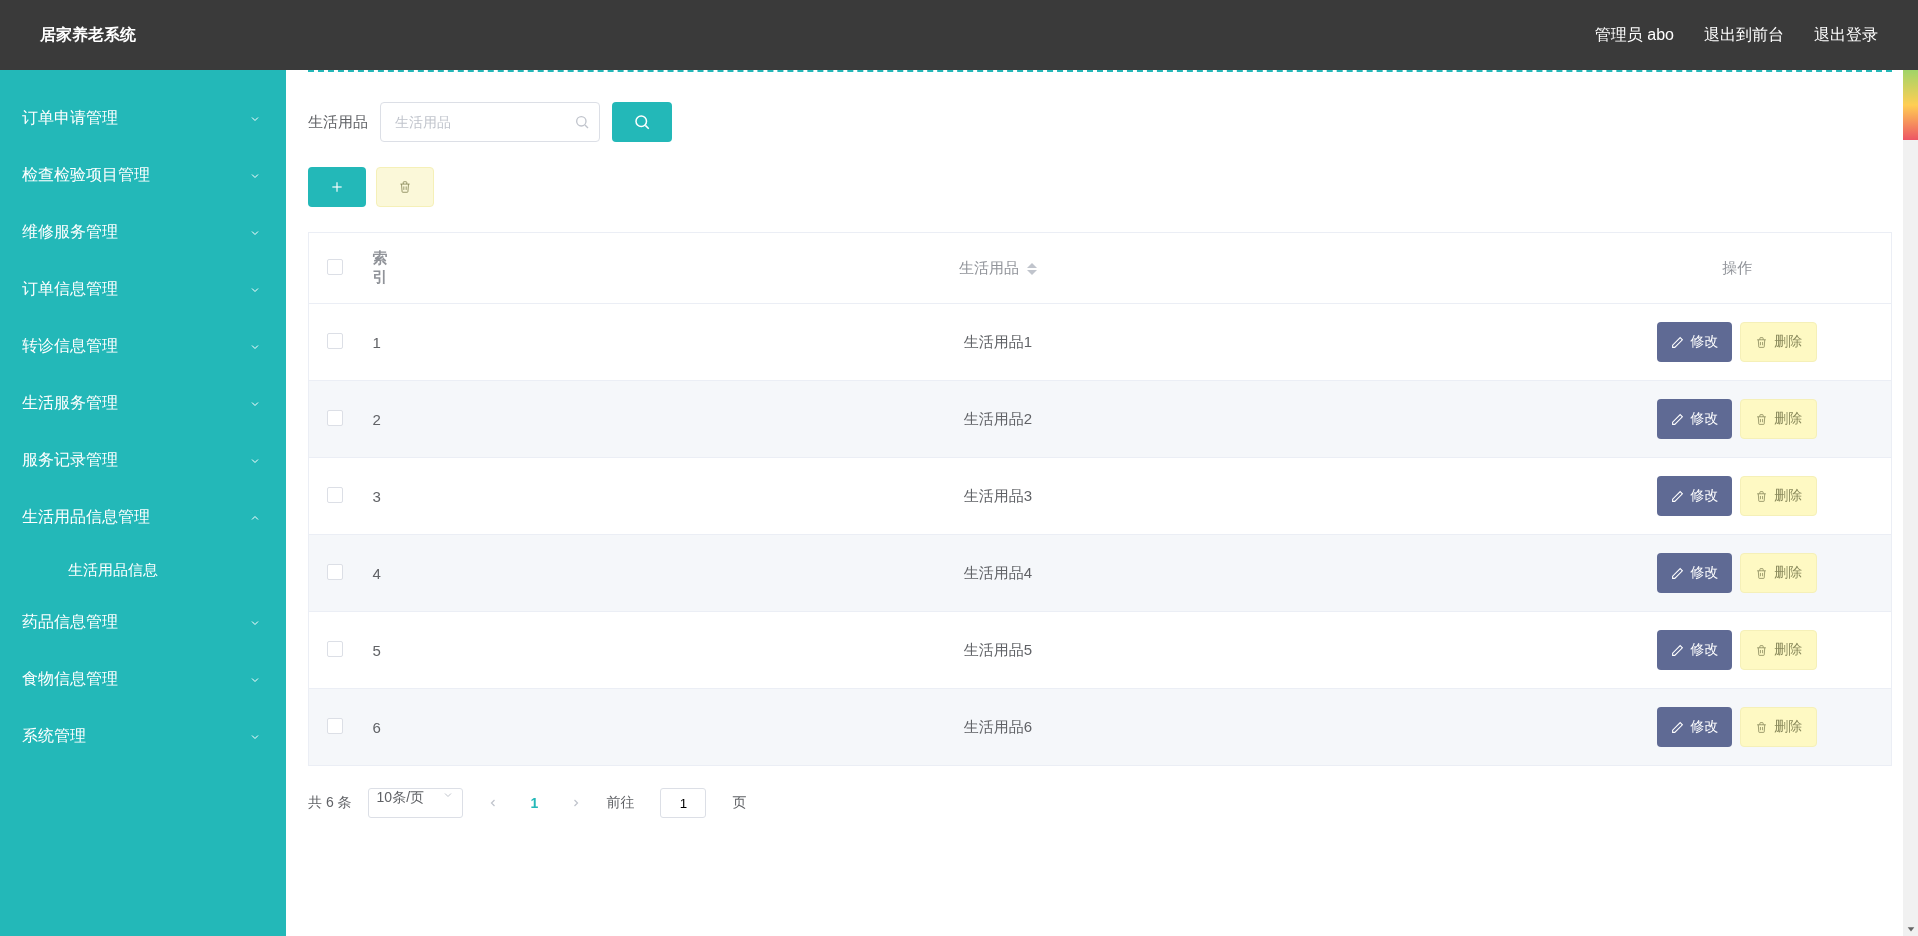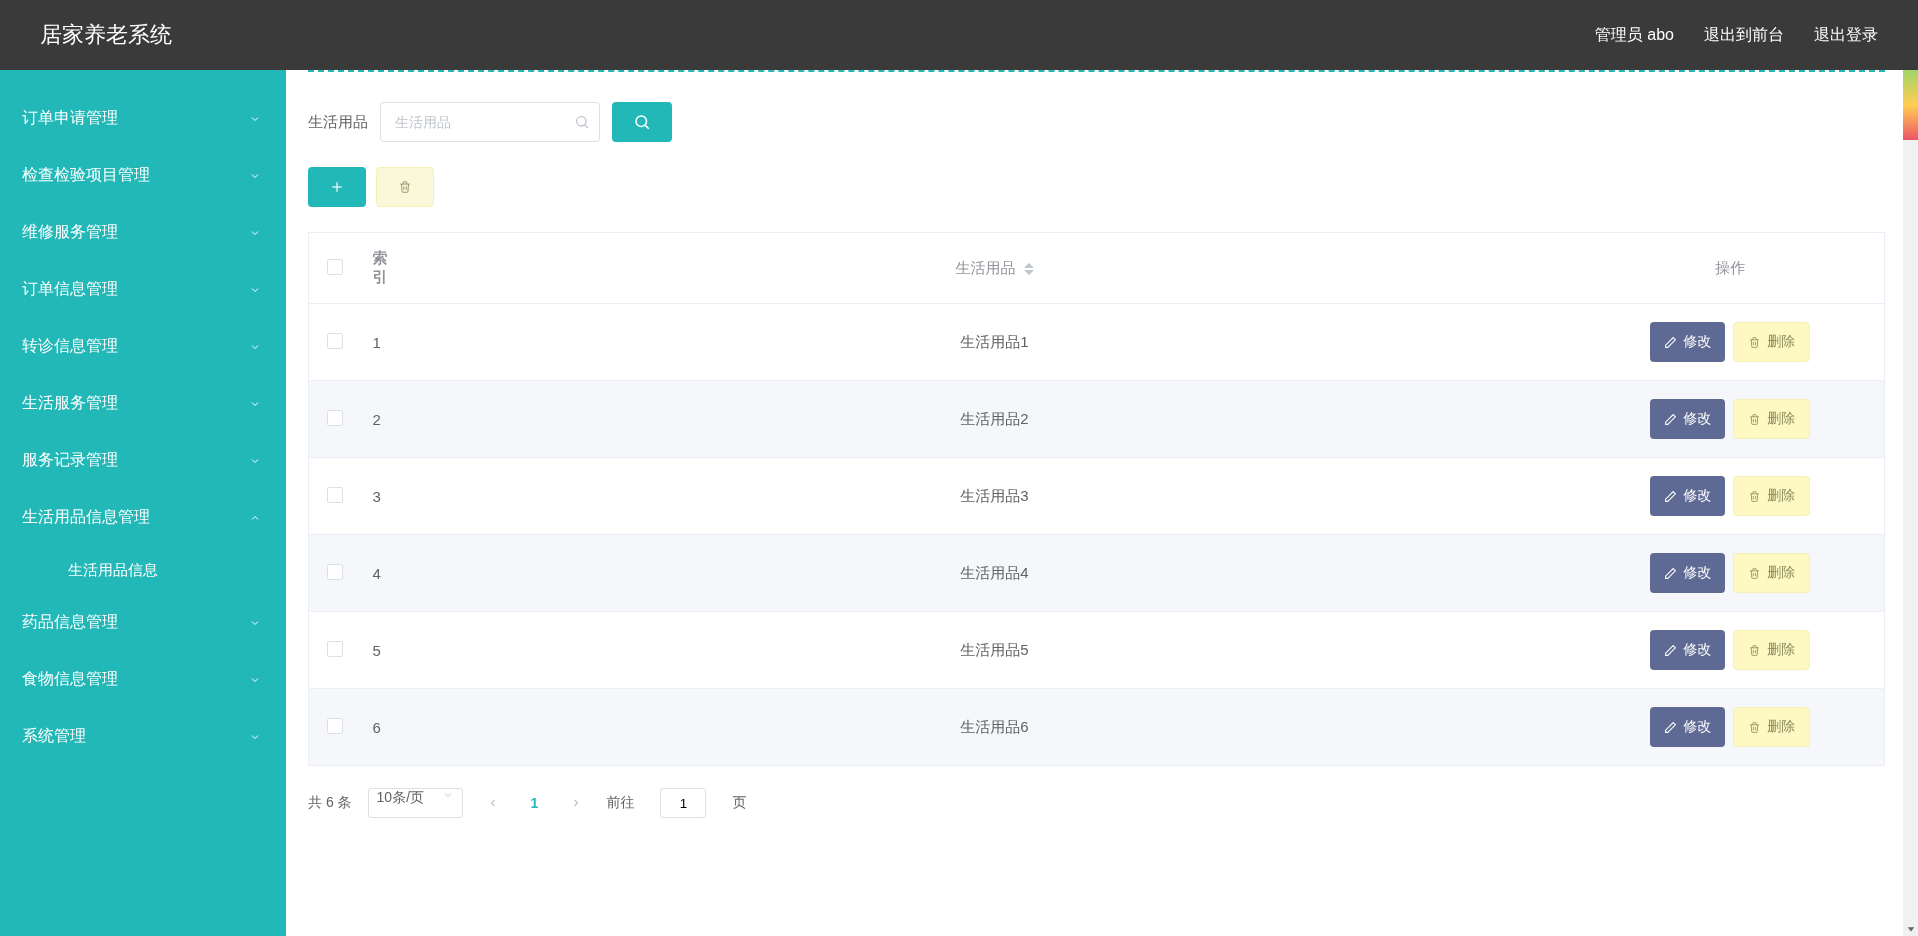--- a/index.html
+++ b/index.html
@@ -1,29 +1,29 @@
 <!DOCTYPE html>
 <html><head>
   <meta charset="utf-8">
   <style>
     * { box-sizing: border-box; margin: 0; padding: 0; }
     body { font-family: "Microsoft YaHei", Arial, sans-serif; font-size: 14px; color: #606266; background: #fff; }
     
     .header { height: 70px; background: #3a3a3a; display: flex; align-items: center; justify-content: space-between; padding: 0 40px; position: fixed; top: 0; left: 0; right: 0; z-index: 100; }
-    .logo { color: #fff; font-size: 22px; font-weight: normal; }
+    .logo { color: #fff; font-size: 16px; font-weight: bold; }
     .header-right { display: flex; gap: 30px; }
     .header-link { color: #fff; font-size: 16px; cursor: pointer; }
     
     .sidebar { width: 286px; background: #23b8b8; position: fixed; top: 70px; bottom: 0; left: 0; overflow-y: auto; padding-top: 20px; }
     .menu-item { height: 57px; display: flex; align-items: center; justify-content: space-between; padding: 0 25px 0 22px; color: #fff; font-size: 16px; cursor: pointer; }
     .menu-item.expanded .chevron { transform: rotate(180deg); }
     .chevron { width: 12px; height: 12px; display: inline-block; }
     .submenu-item { height: 48px; display: flex; align-items: center; padding-left: 68px; color: #fff; font-size: 15px; cursor: pointer; }
     
-    .main { margin-left: 286px; margin-top: 70px; padding: 0 33px 30px 22px; }
+    .main { margin-left: 286px; margin-top: 70px; padding: 0 26px 30px 22px; }
     .divider-dash { border-top: 2px dashed #23b8b8; margin-bottom: 30px; }
     
     .search-row { display: flex; align-items: center; gap: 12px; margin-bottom: 25px; }
     .search-label { font-size: 15px; color: #606266; }
     .search-input-wrap { position: relative; width: 220px; }
     .search-input { width: 100%; height: 40px; border: 1px solid #dcdfe6; border-radius: 4px; padding: 0 36px 0 14px; font-size: 14px; outline: none; }
     .search-input::placeholder { color: #c0c4cc; }
     .input-suffix-icon { position: absolute; right: 10px; top: 50%; transform: translateY(-50%); color: #c0c4cc; }
     .search-btn { width: 60px; height: 40px; background: #23b8b8; border: none; border-radius: 4px; color: #fff; cursor: pointer; display: flex; align-items: center; justify-content: center; }
     

